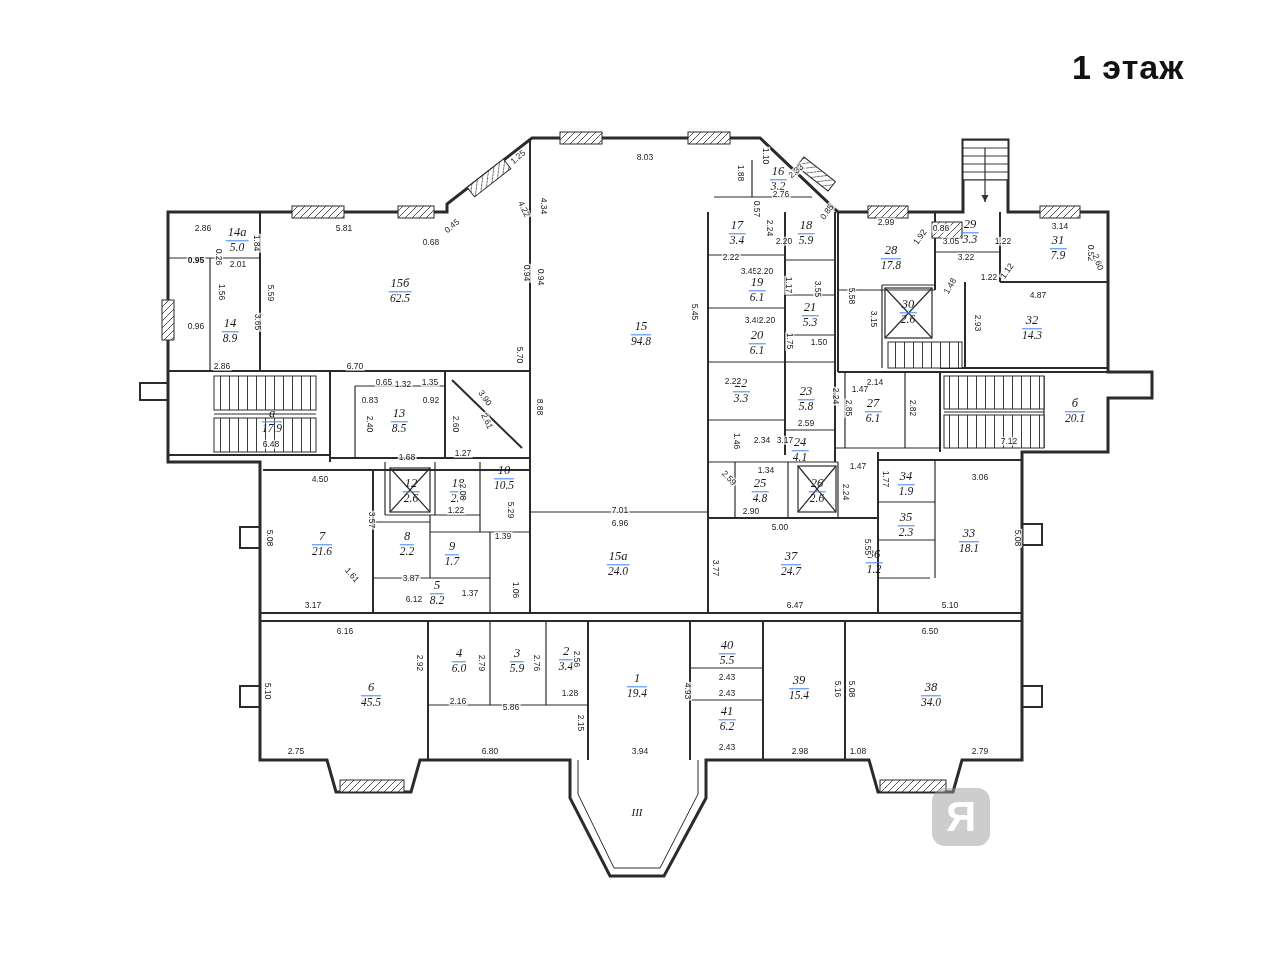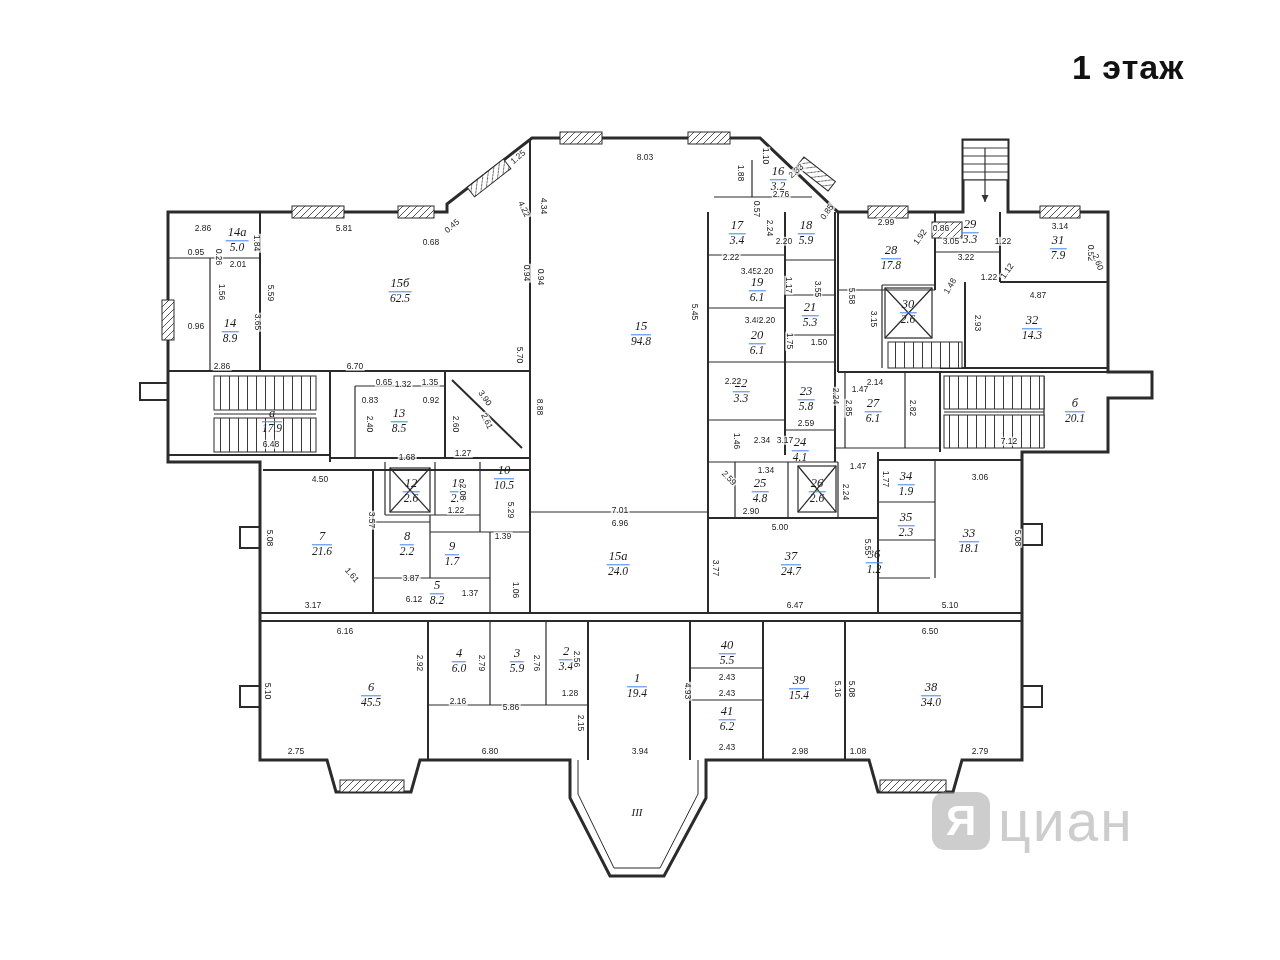--- a/index.html
+++ b/index.html
@@ -387,21 +387,21 @@
       <span class="area">15.4</span>
     </div>
     <div class="room-label" style="left: 931px; top: 695px;">
       <span class="num">38</span>
       <span class="area">34.0</span>
     </div>
     <span class="dim" style="left: 203px; top: 228px; transform: translate(-50%, -50%);">2.86</span>
     <span class="dim" style="left: 344px; top: 228px; transform: translate(-50%, -50%);">5.81</span>
     <span class="dim" style="left: 452px; top: 226px; transform: translate(-50%, -50%) rotate(-40deg);">0.45</span>
     <span class="dim" style="left: 431px; top: 242px; transform: translate(-50%, -50%);">0.68</span>
-    <span class="dim" style="left: 196px; top: 252px; transform: translate(-50%, -50%);">0.95</span>
+    <span class="dim" style="left: 196px; top: 260px; transform: translate(-50%, -50%); font-weight: bold;">0.95</span>
     <span class="dim" style="left: 219px; top: 257px; transform: translate(-50%, -50%) rotate(90deg);">0.26</span>
     <span class="dim" style="left: 238px; top: 264px; transform: translate(-50%, -50%);">2.01</span>
     <span class="dim" style="left: 257px; top: 243px; transform: translate(-50%, -50%) rotate(90deg);">1.84</span>
     <span class="dim" style="left: 222px; top: 292px; transform: translate(-50%, -50%) rotate(90deg);">1.56</span>
     <span class="dim" style="left: 271px; top: 293px; transform: translate(-50%, -50%) rotate(90deg);">5.59</span>
     <span class="dim" style="left: 258px; top: 322px; transform: translate(-50%, -50%) rotate(90deg);">3.65</span>
     <span class="dim" style="left: 196px; top: 326px; transform: translate(-50%, -50%);">0.96</span>
     <span class="dim" style="left: 222px; top: 366px; transform: translate(-50%, -50%);">2.86</span>
     <span class="dim" style="left: 355px; top: 366px; transform: translate(-50%, -50%);">6.70</span>
     <span class="dim" style="left: 518px; top: 157px; transform: translate(-50%, -50%) rotate(-40deg);">1.25</span>
@@ -520,14 +520,13 @@
     <span class="dim" style="left: 800px; top: 751px; transform: translate(-50%, -50%);">2.98</span>
     <span class="dim" style="left: 858px; top: 751px; transform: translate(-50%, -50%);">1.08</span>
     <span class="dim" style="left: 980px; top: 751px; transform: translate(-50%, -50%);">2.79</span>
   </div>
 
 <div class="plan-title">1 этаж</div>
 <div class="entrance-label">III</div>
 
 <div class="watermark">
   <div class="wm-logo">Я</div>
-  <div class="wm-text">циан</div>
 </div>
 
 </body></html>

